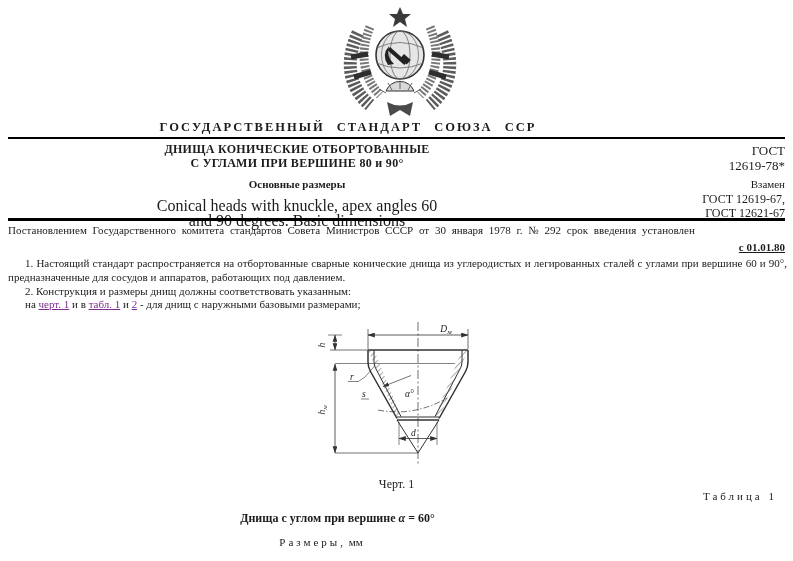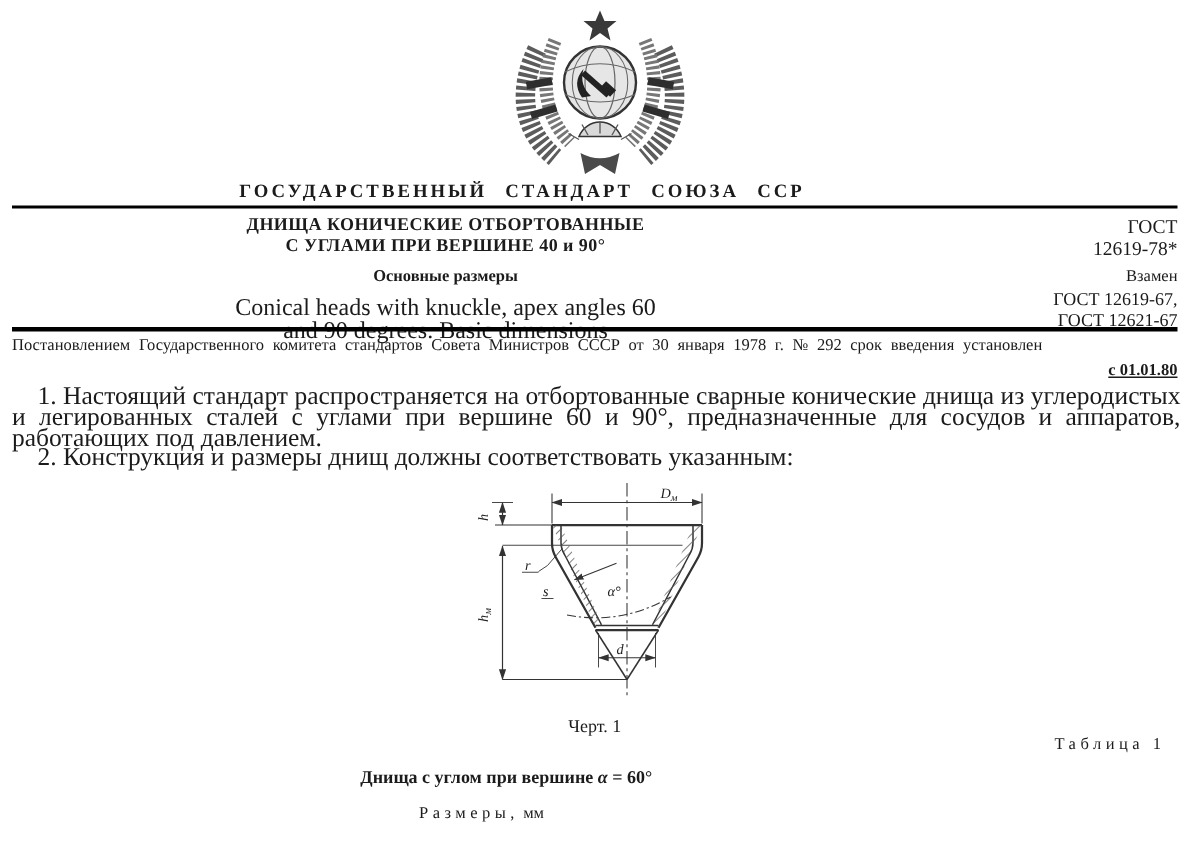--- a/index.html
+++ b/index.html
@@ -25,21 +25,21 @@
   .gost-org { font-size:13px; line-height:15px; margin-top:1px; }
   .gost-num { font-size:13px; line-height:16px; }
   .gost-vzamen { font-size:11px; line-height:16px; margin-top:2px; }
   .gost-rep { font-size:12px; line-height:14px; }
 
   .decree { position:absolute; top:224px; left:8px; width:779px; font-weight:normal;
             font-size:11px; word-spacing:3px; }
   .eff-date { position:absolute; top:241px; right:8px; font-weight:bold; font-size:11px;
               text-decoration:underline; }
 
-  .body-text { position:absolute; top:257px; left:8px; width:779px; font-size:17px;
+  .body-text { position:absolute; top:257px; left:8px; width:779px; font-size:11px;
                line-height:13.8px; }
   .body-text p { text-indent:17px; text-align:justify; }
   .body-text .refline { text-indent:17px; }
   a.doclink { color:#7b2d90; text-decoration:underline; cursor:pointer; }
 
   .figure-svg { position:absolute; left:312px; top:318px; }
   .fig-caption { position:absolute; top:477px; left:0; width:793px; text-align:center;
                  font-size:12px; }
   .table-label { position:absolute; top:490px; right:16px; font-size:11px; letter-spacing:3px; }
   .table-title { position:absolute; top:511px; left:0; width:675px; text-align:center;
@@ -92,21 +92,21 @@
 
     <path d="M49,97 Q62,104 75,97 L72,111 L62,105 L52,111 Z" fill="#4a4a4a"></path>
   </svg>
 
   <div class="std-header">ГОСУДАРСТВЕННЫЙ СТАНДАРТ СОЮЗА ССР</div>
   <div class="rule1"></div>
 
   <div class="title-row">
     <div class="title-left">
       <div class="ru">ДНИЩА КОНИЧЕСКИЕ ОТБОРТОВАННЫЕ</div>
-      <div class="ru">С УГЛАМИ ПРИ ВЕРШИНЕ 40 и 90°</div>
+      <div class="ru">С УГЛАМИ ПРИ ВЕРШИНЕ 80 и 90°</div>
       <div class="subtitle">Основные размеры</div>
       <div class="en-wrap">
         <div class="en">Conical heads with knuckle, apex angles 60</div>
         <div class="en">and 90 degrees. Basic dimensions</div>
       </div>
     </div>
     <div class="title-right">
       <div class="gost-org">ГОСТ</div>
       <div class="gost-num">12619-78*</div>
       <div class="gost-vzamen">Взамен</div>
@@ -115,20 +115,23 @@
     </div>
   </div>
   <div class="rule2"></div>
 
   <div class="decree">Постановлением Государственного комитета стандартов Совета Министров СССР от 30 января 1978 г. № 292 срок введения установлен</div>
   <div class="eff-date">с 01.01.80</div>
 
   <div class="body-text">
     <p>1. Настоящий стандарт распространяется на отбортованные сварные конические днища из углеродистых и легированных сталей с углами при вершине 60 и 90°, предназначенные для сосудов и аппаратов, работающих под давлением.</p>
     <p>2. Конструкция и размеры днищ должны соответствовать указанным:</p>
+    <div class="refline">
+      <span>на </span><a class="doclink">черт. 1</a><span> и в </span><a class="doclink">табл. 1</a><span> и </span><a class="doclink">2</a><span> - для днищ с наружными базовыми размерами;</span>
+    </div>
   </div>
 
   <svg class="figure-svg" viewBox="0 0 185 152" width="185" height="152" aria-hidden="true">
     <defs>
       <marker id="arE" markerWidth="9" markerHeight="7" refX="8.5" refY="3" orient="auto">
         <path d="M0,0 L9,3 L0,6 Z" fill="#333"></path>
       </marker>
       <marker id="arS" markerWidth="9" markerHeight="7" refX="0.5" refY="3" orient="auto">
         <path d="M9,0 L0,3 L9,6 Z" fill="#333"></path>
       </marker>

